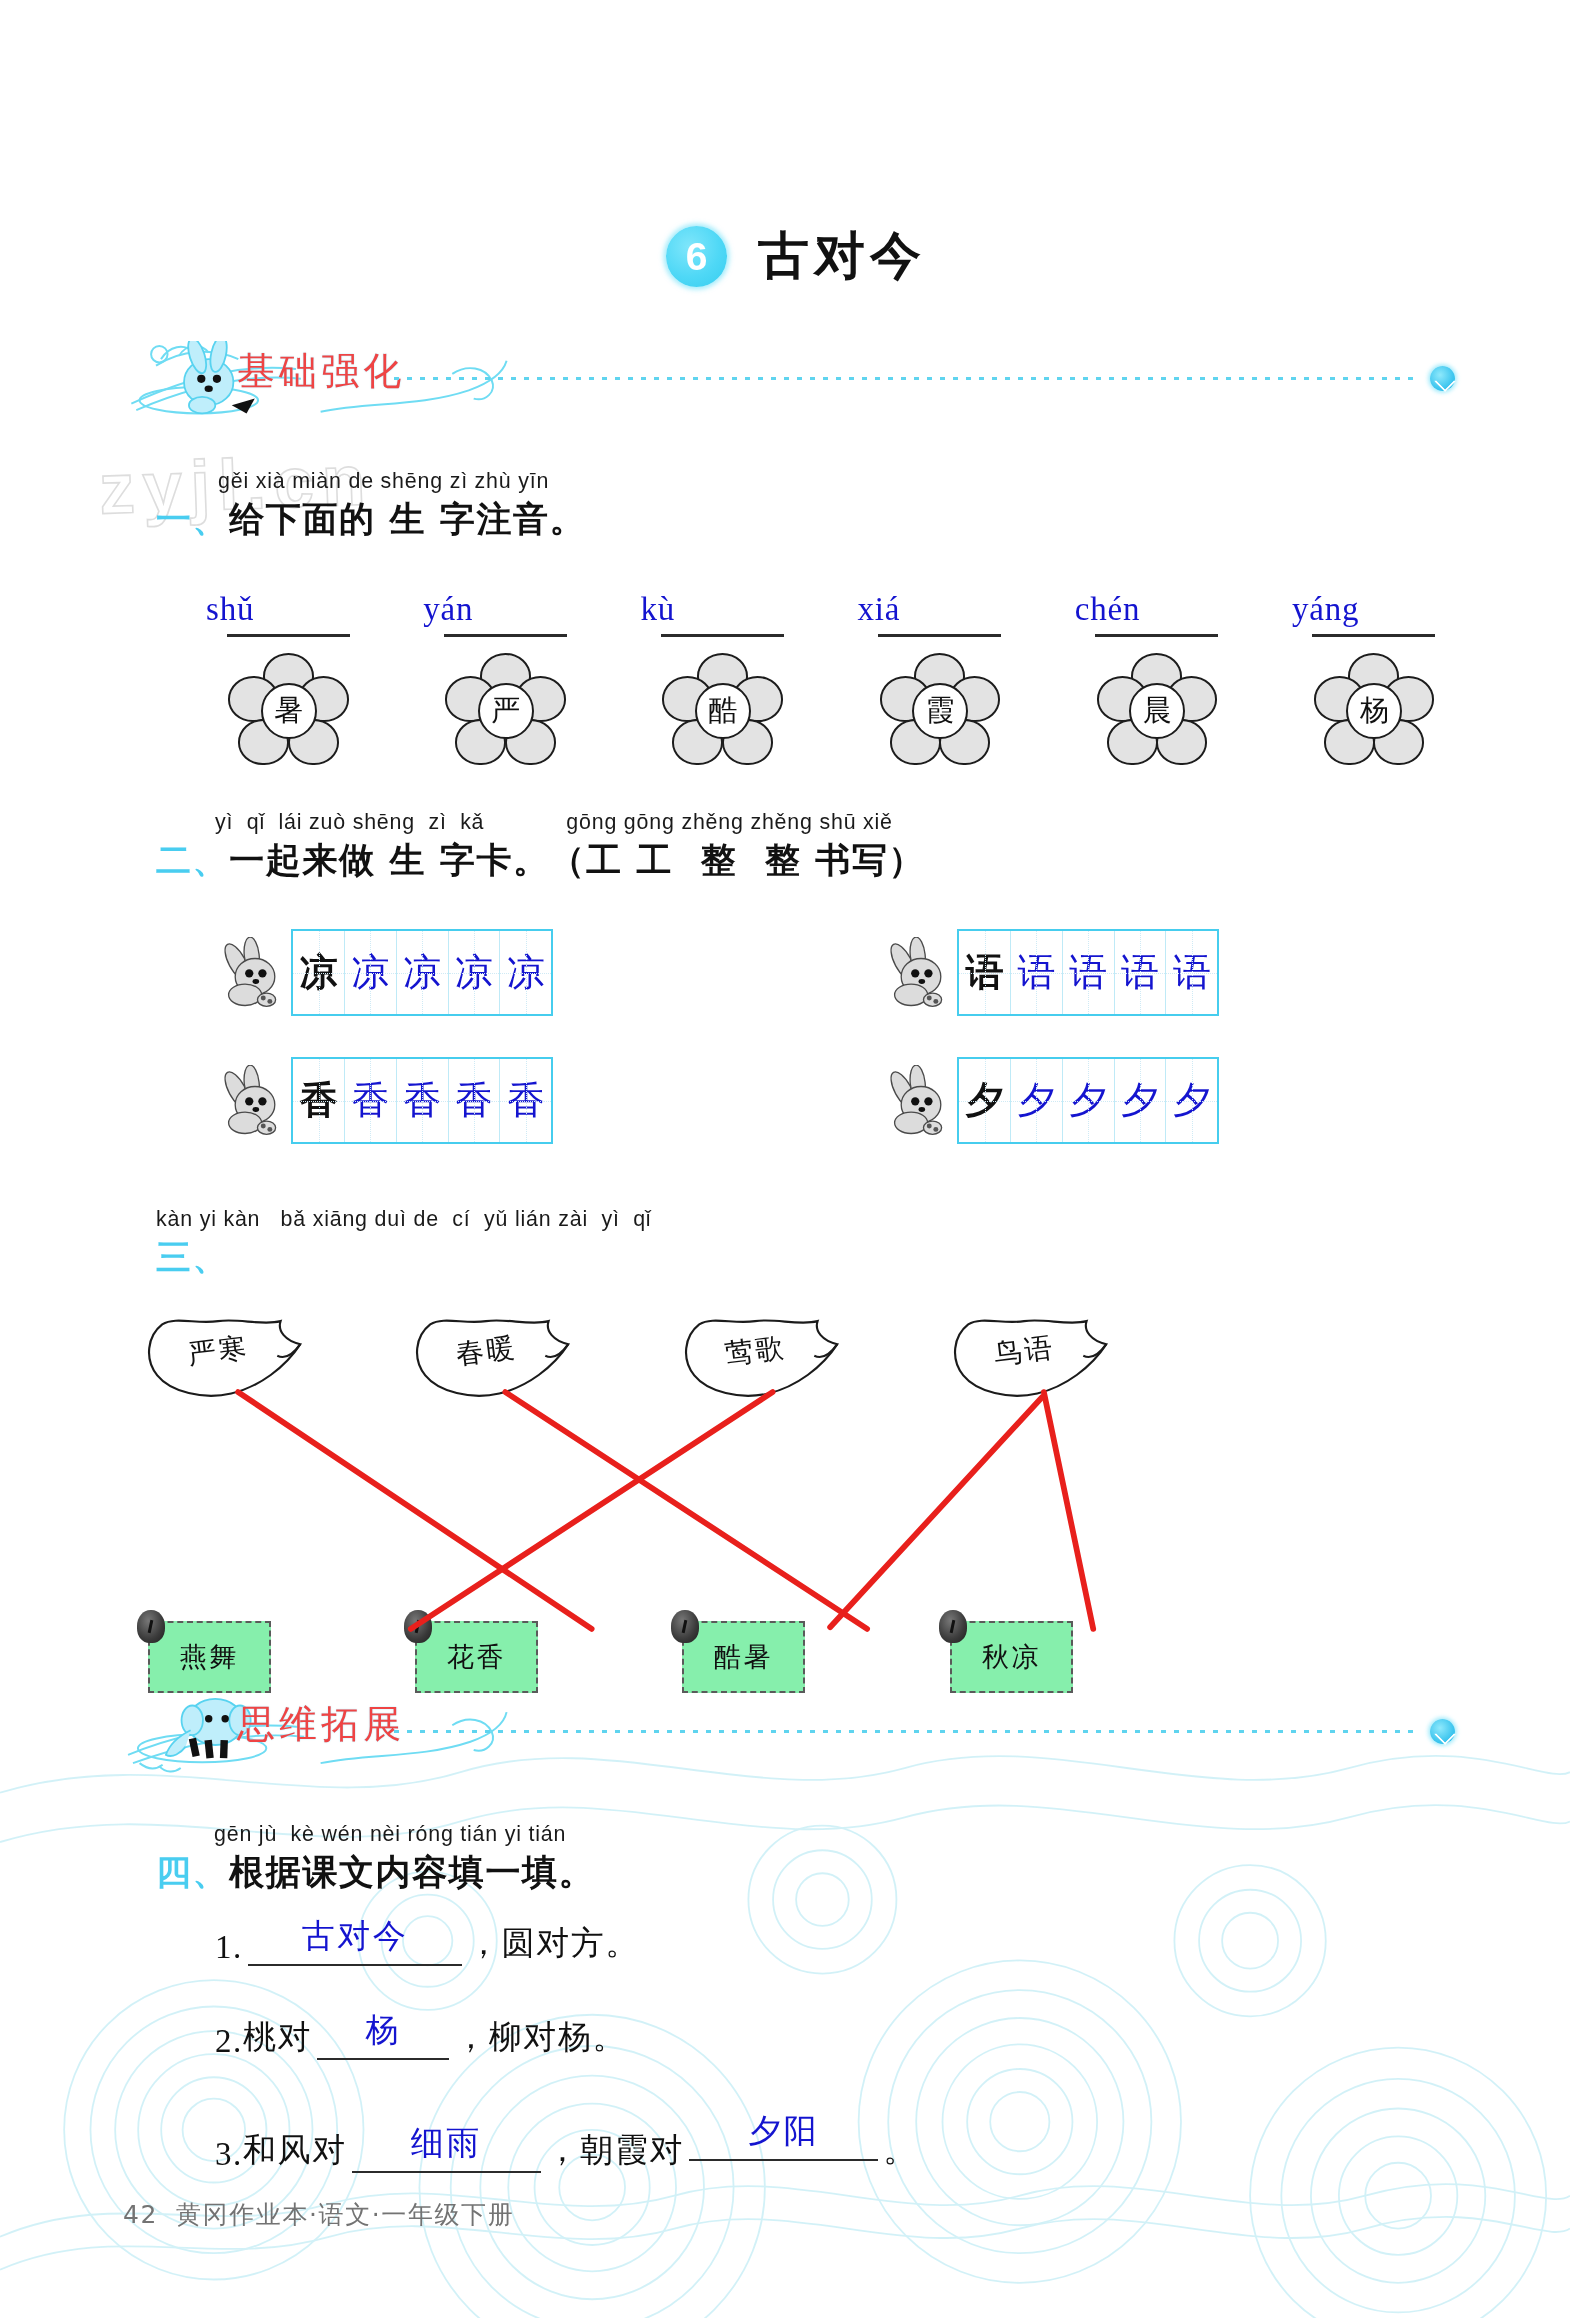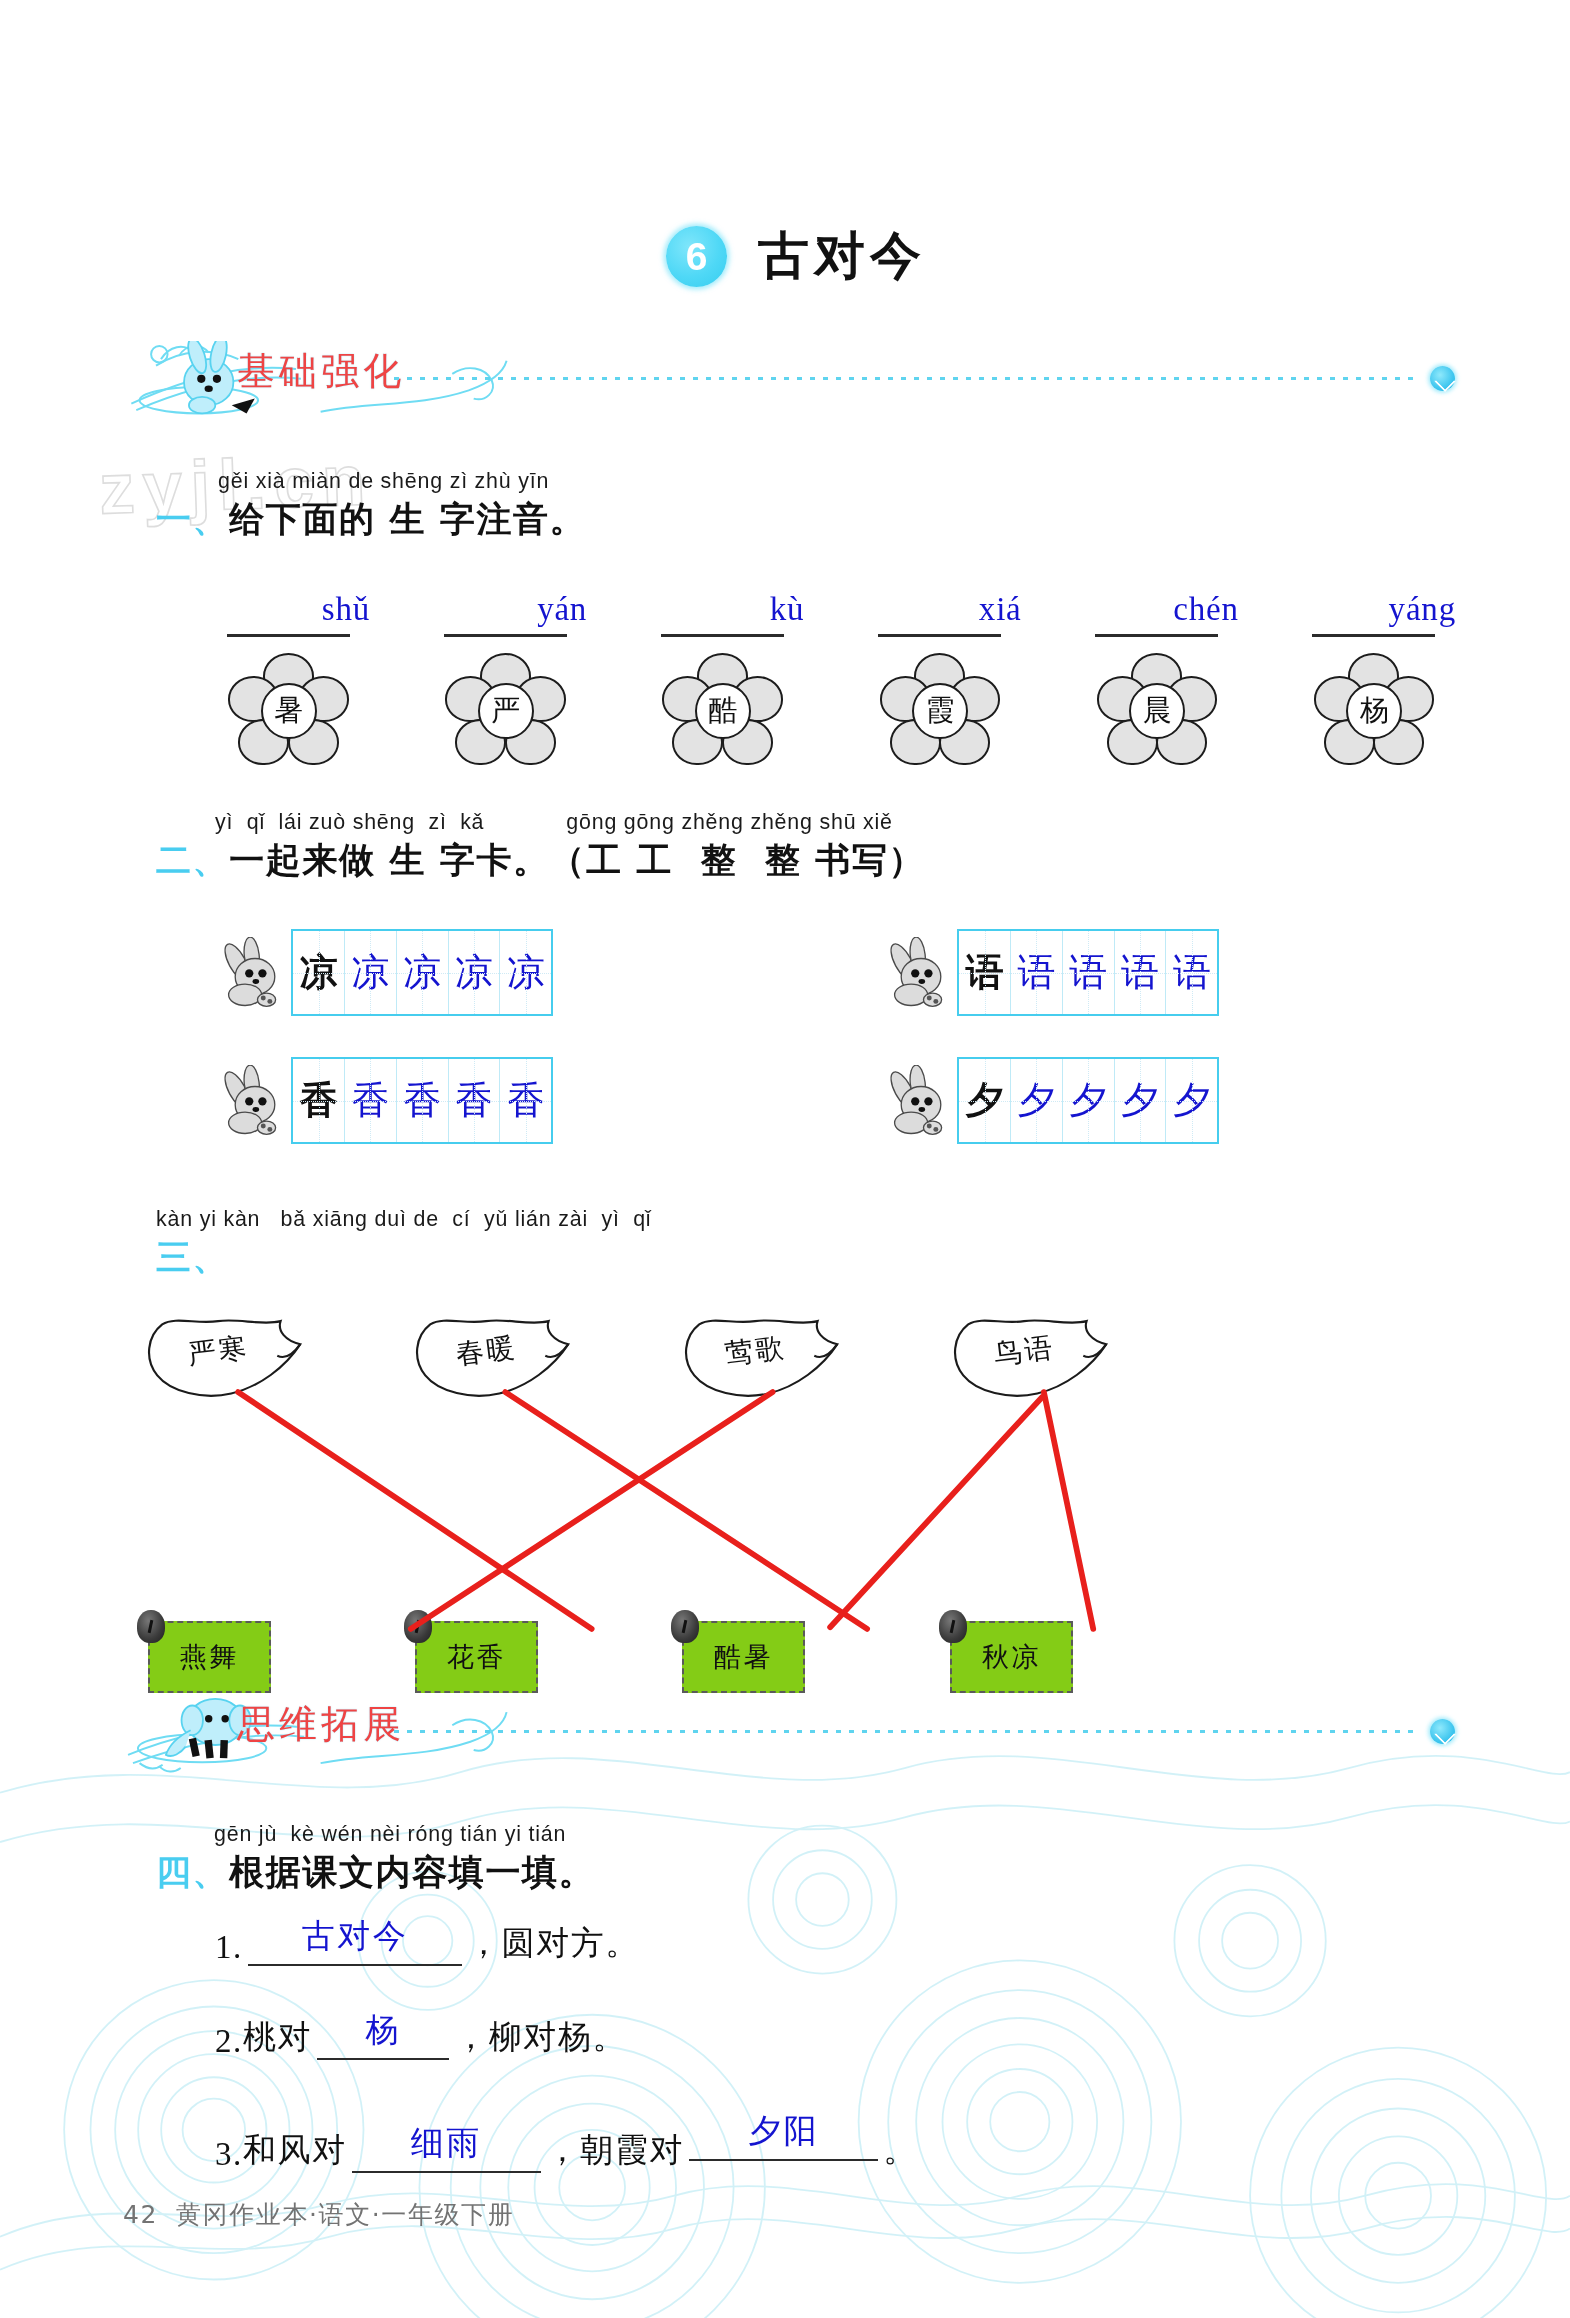--- a/index.html
+++ b/index.html
@@ -75,21 +75,21 @@
     display:flex; align-items:flex-end; white-space:pre;
     font-family:"DejaVu Sans", sans-serif;
     font-size:35px; font-weight:700; color:#111; letter-spacing:1.6px; margin-top:1.6px;
   }
   .ex-num{ color:#49cdf0; font-weight:700; }
   .ex-comma{ color:#49cdf0; }
 
   
   .q1-cols{ position:absolute; left:206px; top:588px; width:1250px; z-index:3;
             display:flex; justify-content:space-between; }
-  .q1-col{ width:164px; text-align:right; }
+  .q1-col{ width:164px; text-align:left; }
   .q1-ans{
     font-family:"Liberation Serif", serif; font-size:33px; color:#1414cf;
     height:43px; line-height:43px; letter-spacing:0.8px;
   }
   .q1-line{ width:123px; height:2.5px; background:#2b2b2b; margin:3.3px auto 0 auto; }
   .flower{ position:relative; width:123px; height:117px; margin:16.4px auto 0 auto; }
   .flower .petal{
     position:absolute; width:51px; height:46px; background:#e3e3e3;
     border:2.5px solid #1c1c1c; border-radius:50% 50% 48% 48%;
   }
@@ -128,21 +128,21 @@
   .leaf{
     position:absolute; width:173px; height:97px;
     display:flex; align-items:center; justify-content:center;
   }
   .leaf span{
     position:relative; z-index:3; font-family:"DejaVu Sans", serif;
     font-size:28px; color:#111; letter-spacing:2.5px;
     transform:rotate(-7deg); margin-left:-15px; margin-top:-11.5px;
   }
   .card{
-    position:absolute; width:123px; height:72px; border:2.5px dashed #5a5a5a; background:#84cc16;
+    position:absolute; width:123px; height:72px; border:2.5px dashed #5a5a5a; background:#86efac;
     display:flex; align-items:center; justify-content:center;
   }
   .card span{ font-family:"DejaVu Sans", serif; font-size:27px; color:#111; letter-spacing:2.5px; }
   .pin{
     position:absolute; left:-13px; top:-13px; width:28px; height:33px;
     background:radial-gradient(ellipse at 40% 32%, #777 0%, #3a3a3a 60%, #1d1d1d 100%);
     border-radius:48% 48% 44% 44%;
   }
   .pin::after{
     content:""; position:absolute; left:11.5px; top:10px; width:3.3px; height:13px;

